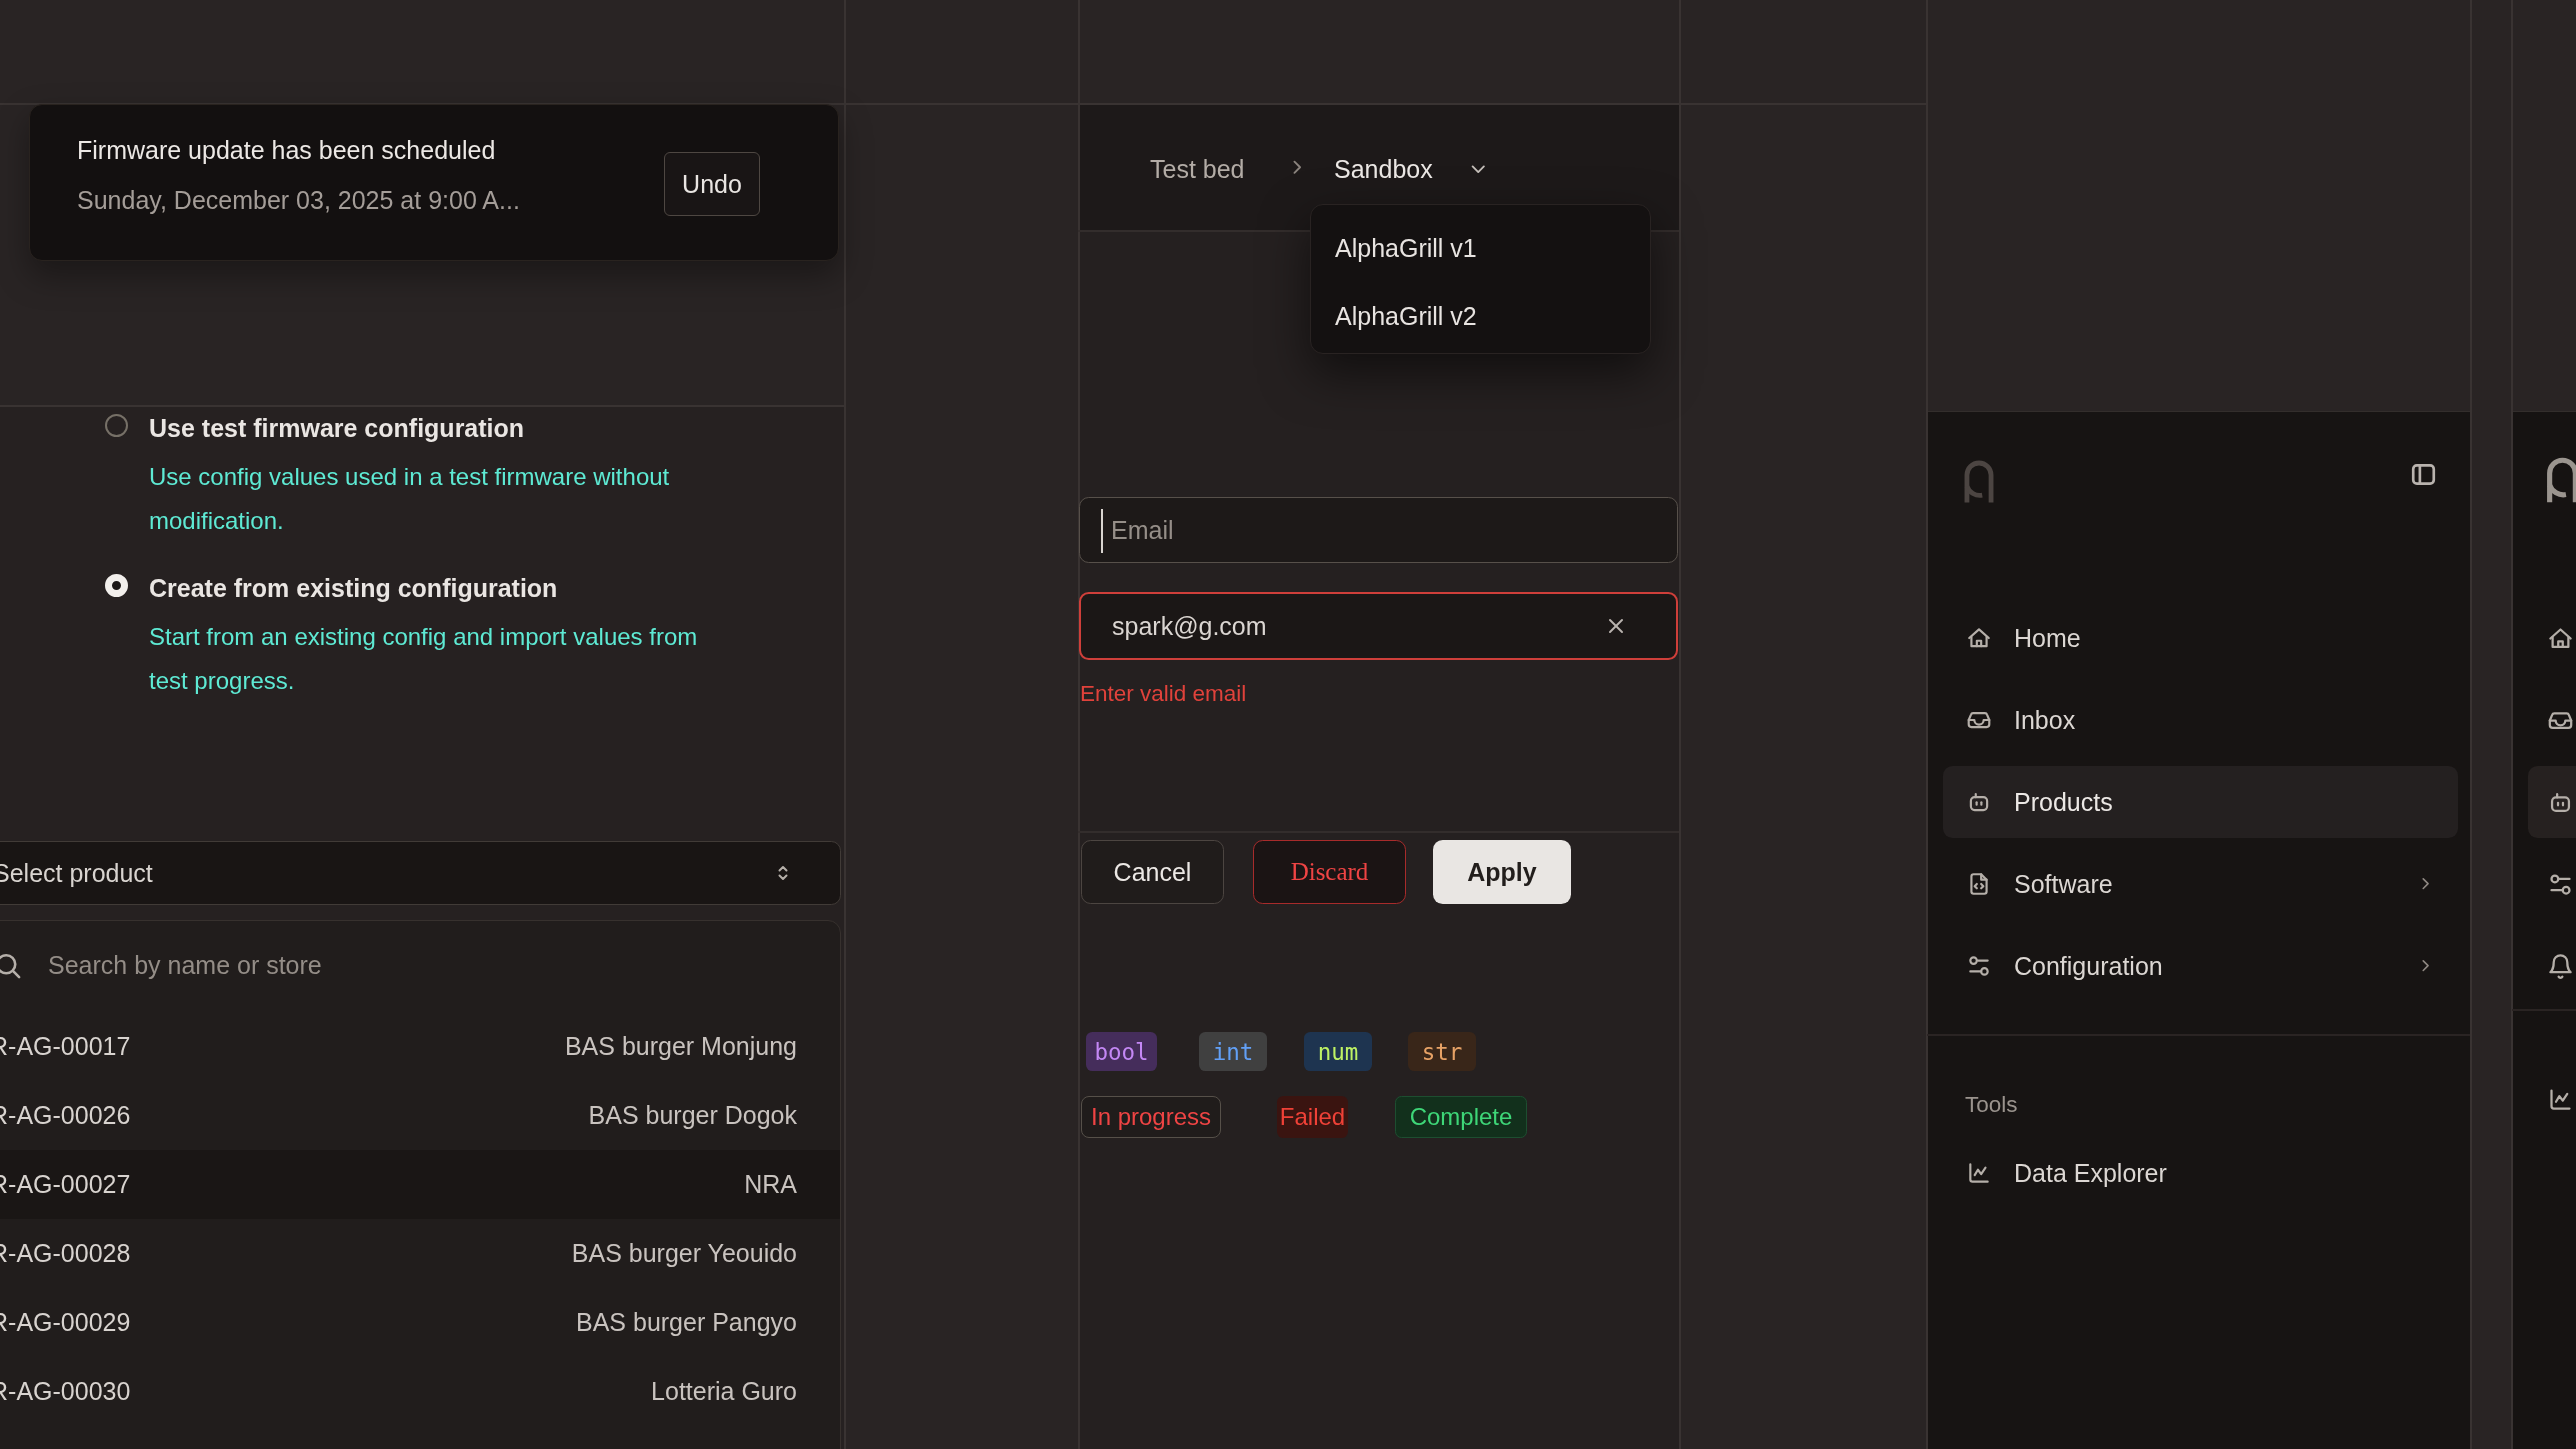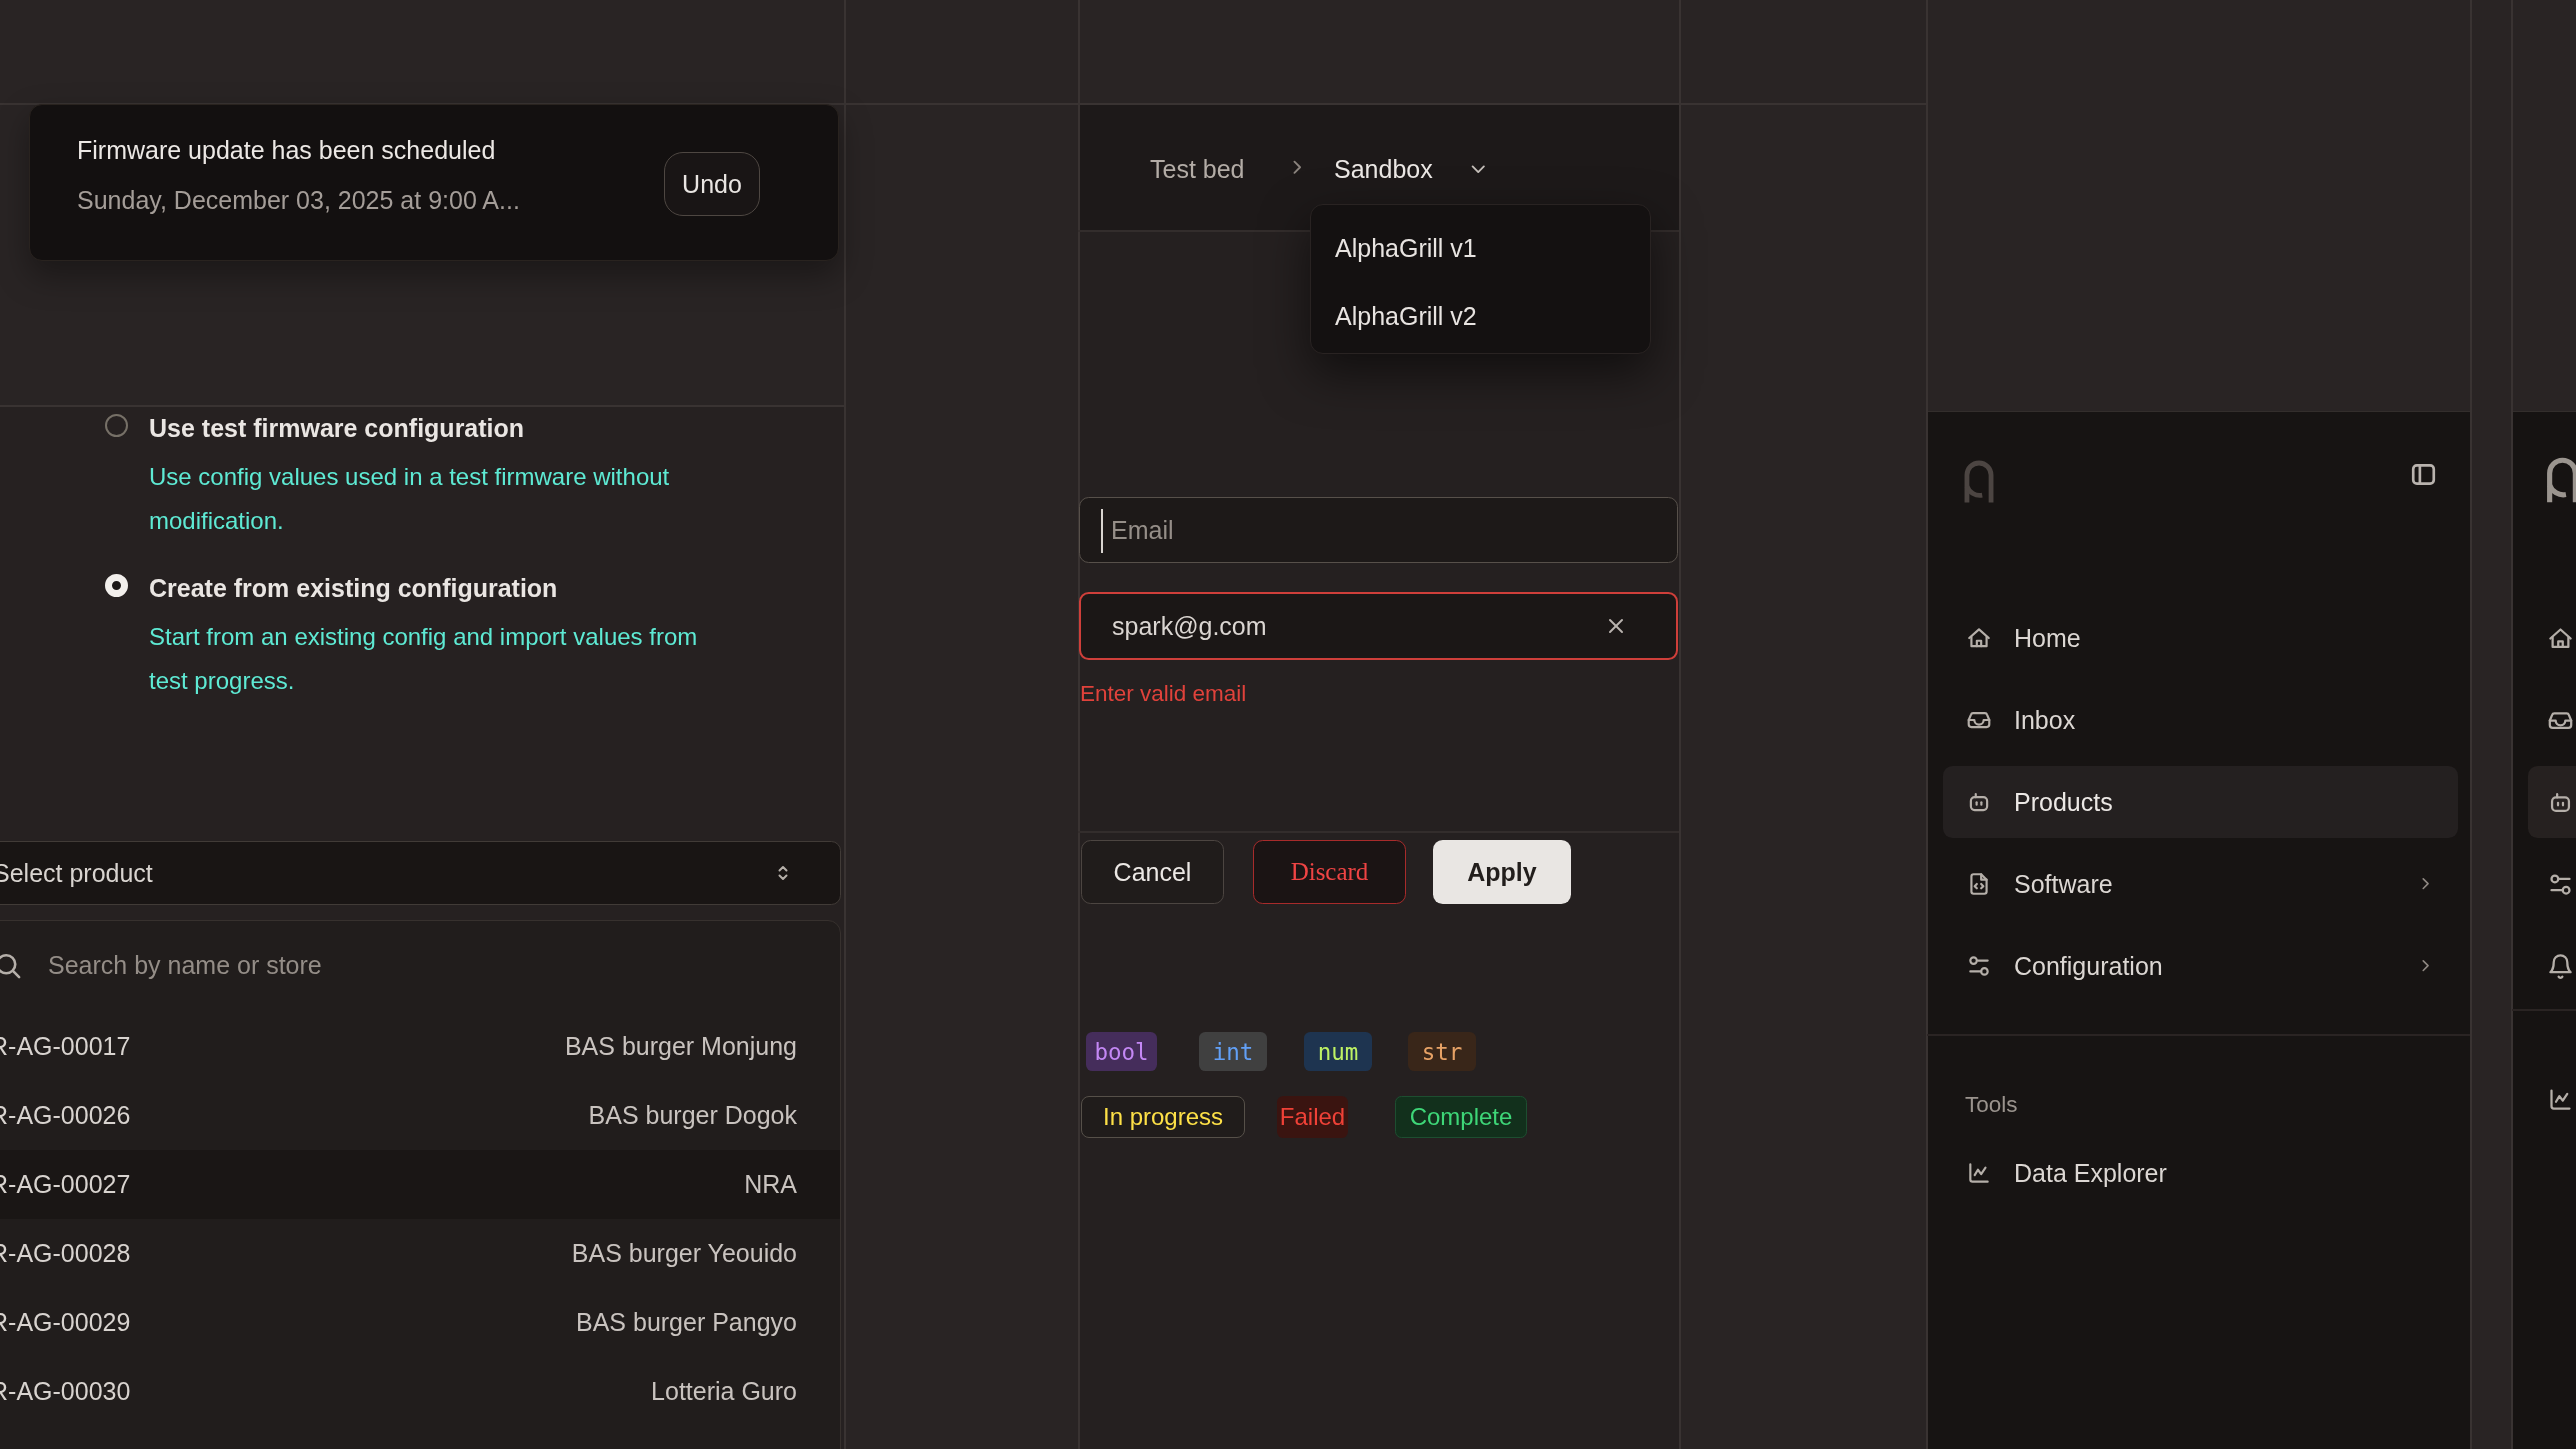--- a/index.html
+++ b/index.html
@@ -18,21 +18,21 @@
   .rail-panel { left:2512px; top:411px; width:64px; height:1038px; background:#161312; border-top:0.8px solid #332e2c; }
 
   
   .toast { left:29px; top:104px; width:810px; height:157px; background:#131010;
     border:0.8px solid #29231f; border-radius:13px; box-shadow:0 14.5px 32px rgba(0,0,0,.35);
     display:flex; align-items:center; }
   .toast-text { position:absolute; left:47px; top:31px; }
   .toast-title { font-size:25px; color:#ece8e5; }
   .toast-sub { font-size:25px; color:#a49d98; margin-top:21px; }
   .undo-btn { position:absolute; left:634px; top:47px; width:96px; height:64px;
-    background:#191515; border:1.6px solid #4e4742; border-radius:19px; color:#e9e5e2;
+    background:#191515; border:1.6px solid #4e4742; border-radius:6px; color:#e9e5e2;
     font-size:25px; display:flex; align-items:center; justify-content:center; cursor:pointer; }
 
   
   .radio-row { position:absolute; display:flex; align-items:flex-start; }
   .radio-circle { width:23px; height:23px; border-radius:50%; border:2.4px solid #767067; background:transparent; }
   .radio-circle.checked { border:7.6px solid #f2efec; background:#1c1817; }
   .radio-title { font-size:25px; font-weight:bold; color:#eae6e3; }
   .radio-desc { font-size:24px; color:#5eead4; line-height:44px; }
 
   
@@ -70,21 +70,21 @@
   .btn-cancel { left:1081px; width:143px; background:#201c1b; border:1.6px solid #4c4541; color:#ece8e5; }
   .btn-discard { left:1253px; width:153px; background:#1b1414; border:1.6px solid #a82b2b; color:#ef4444;font-family:Liberation Serif, serif; }
   .btn-apply { left:1433px; width:138px; background:#e9e6e3; color:#221e1c; font-weight:bold; }
 
   
   .tbadge { position:absolute; top:1032px; height:39px; border-radius:6.4px;
     font-family:"DejaVu Sans Mono", monospace; font-size:22.5px;
     display:flex; align-items:center; justify-content:center; }
   .sbadge { position:absolute; top:1096px; height:42px; border-radius:6.4px; font-size:24px;
     display:flex; align-items:center; justify-content:center; }
-  .sb-progress { left:1081px; width:164px; background:#201c1b; border:1.6px solid #565049; border-radius:8px; color:#fde047; }
+  .sb-progress { left:1081px; width:140px; background:#201c1b; border:1.6px solid #565049; border-radius:8px; color:#ef4444; }
   .sb-failed { left:1277px; width:71px; background:#3a1410; color:#ef4137; }
   .sb-complete { left:1395px; width:132px; background:#12301c; border:0.8px solid #1d4e30; color:#3ed678; }
 
   
   .side-item { position:absolute; left:1943px; width:515px; height:72px; border-radius:9.7px;
     display:flex; align-items:center; cursor:pointer; }
   .side-item.active { background:#242020; }
   .side-icon { margin-left:23px; width:26px; height:26px; flex:0 0 26px; }
   .side-label { font-size:25px; color:#dcd7d3; margin-left:22px; flex:1; }
   .side-item.active .side-label { color:#ece8e5; }

